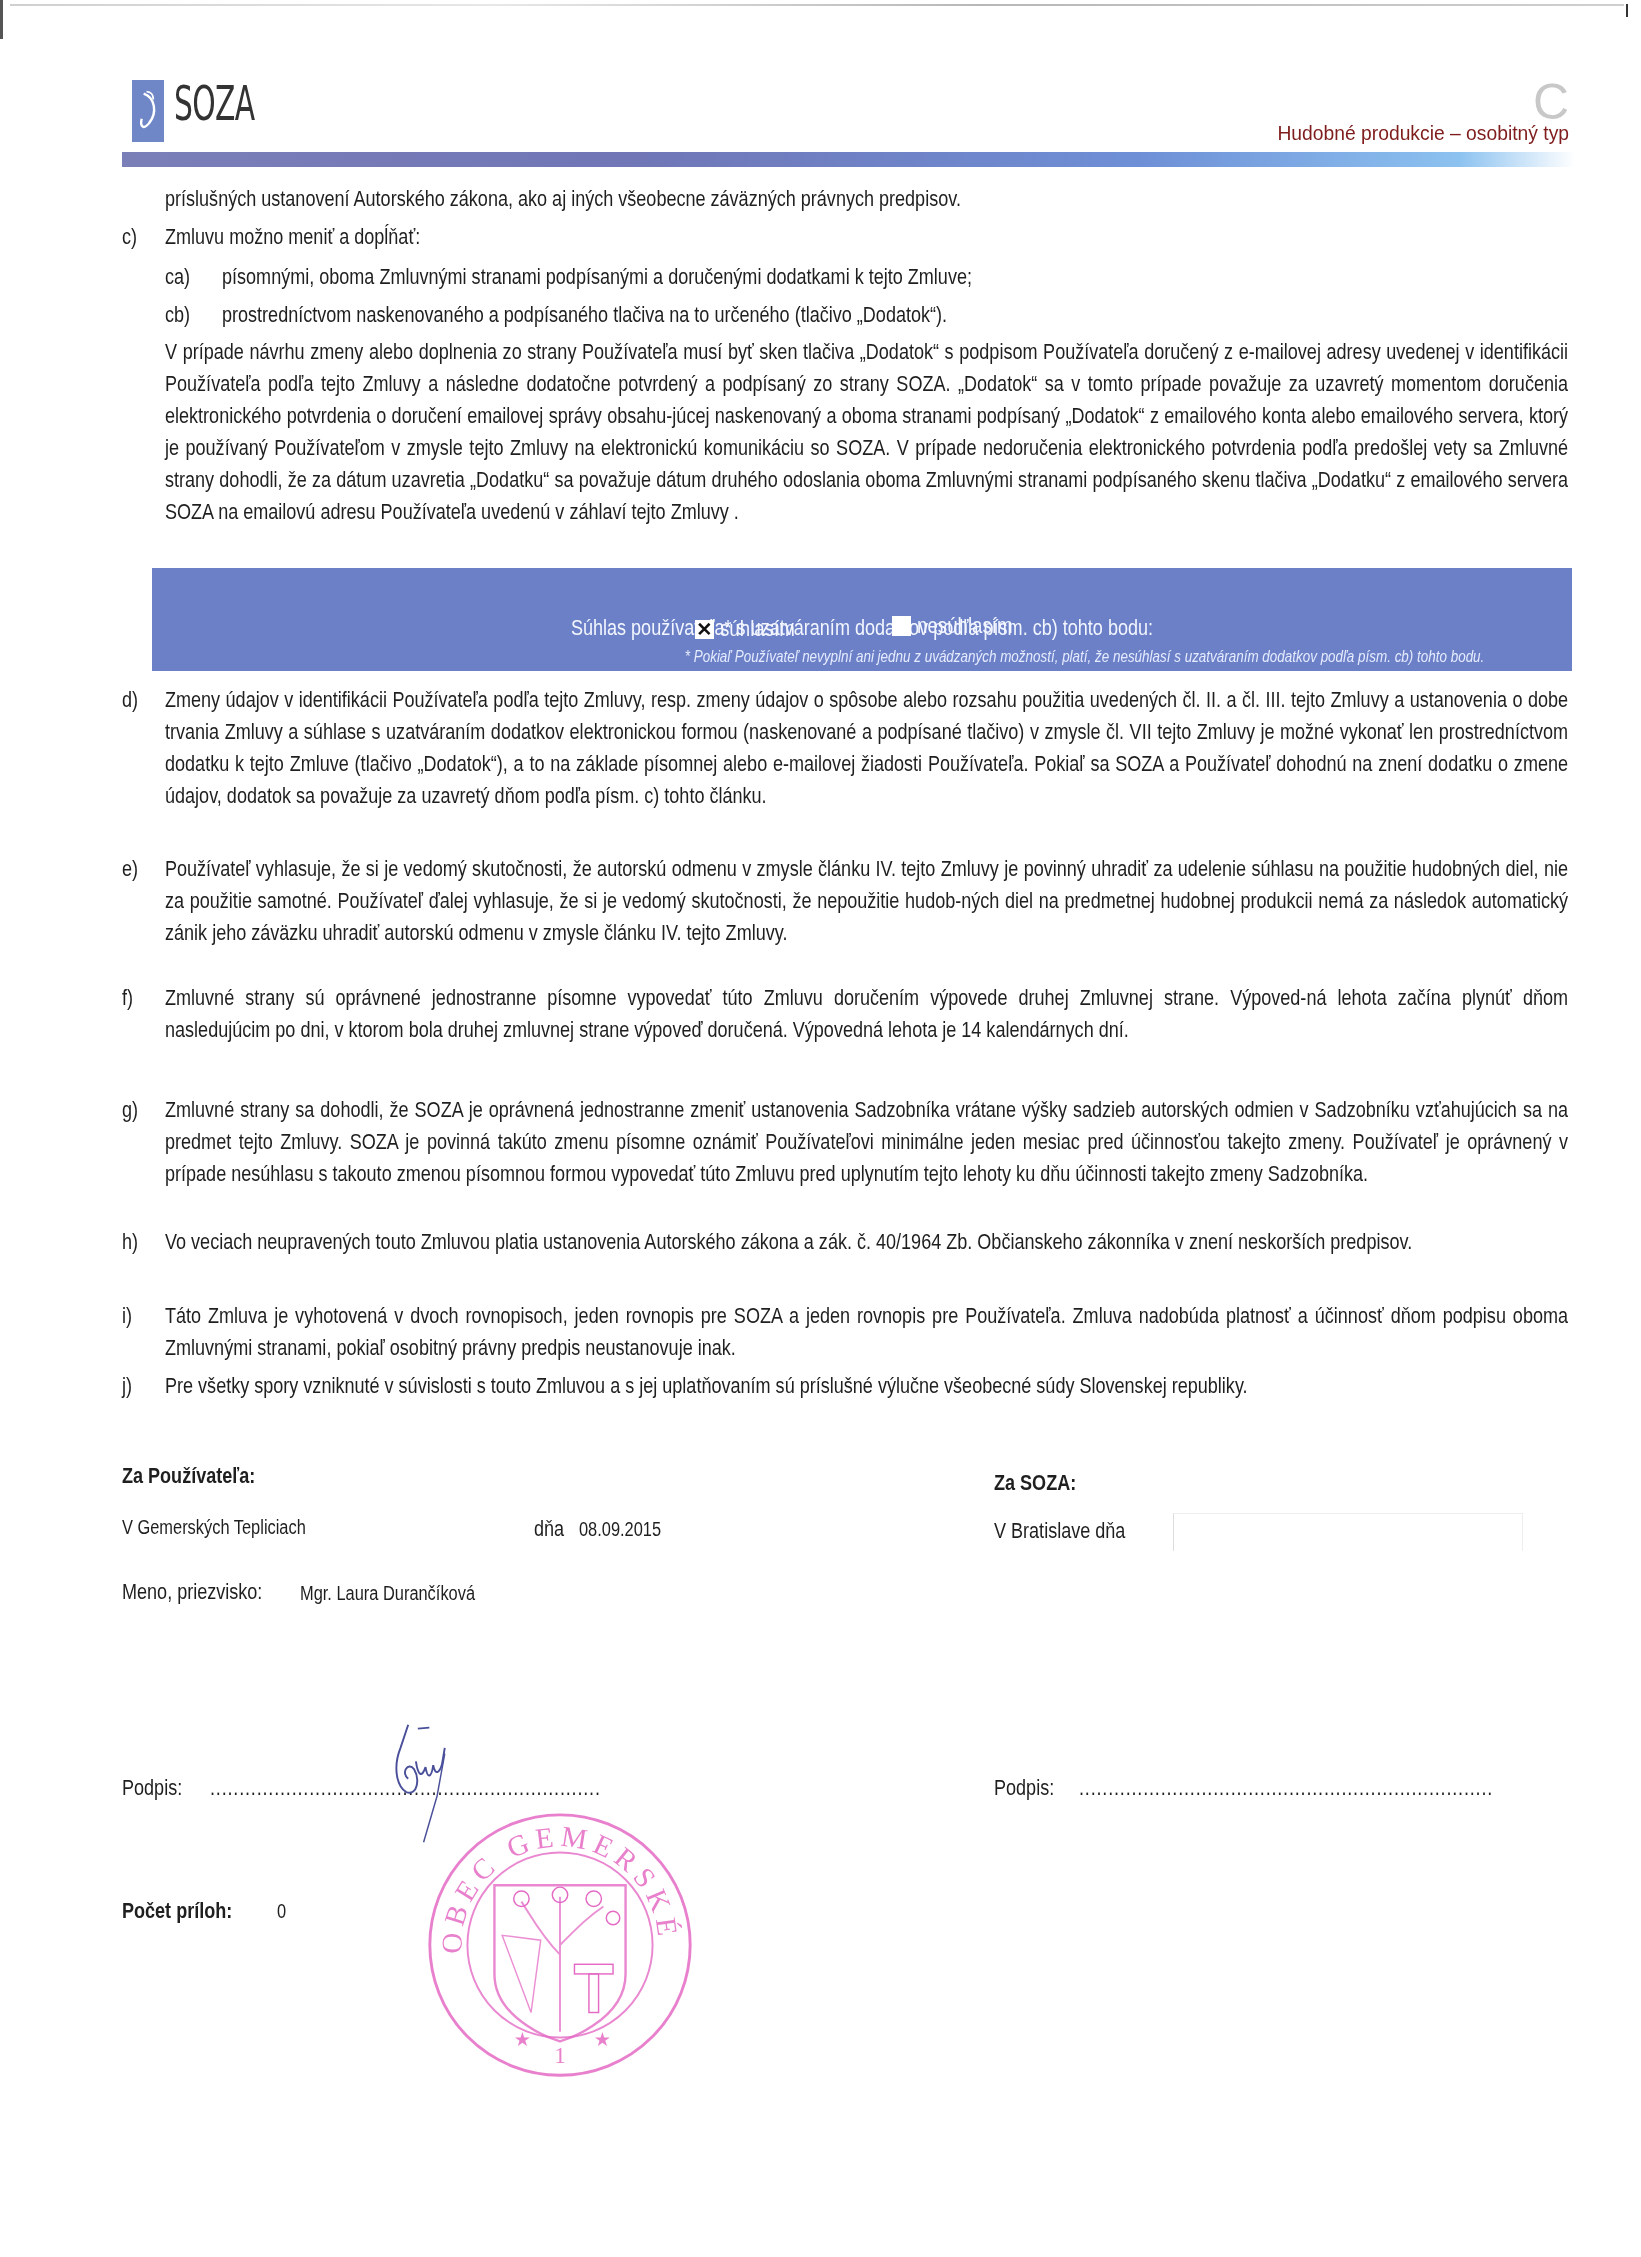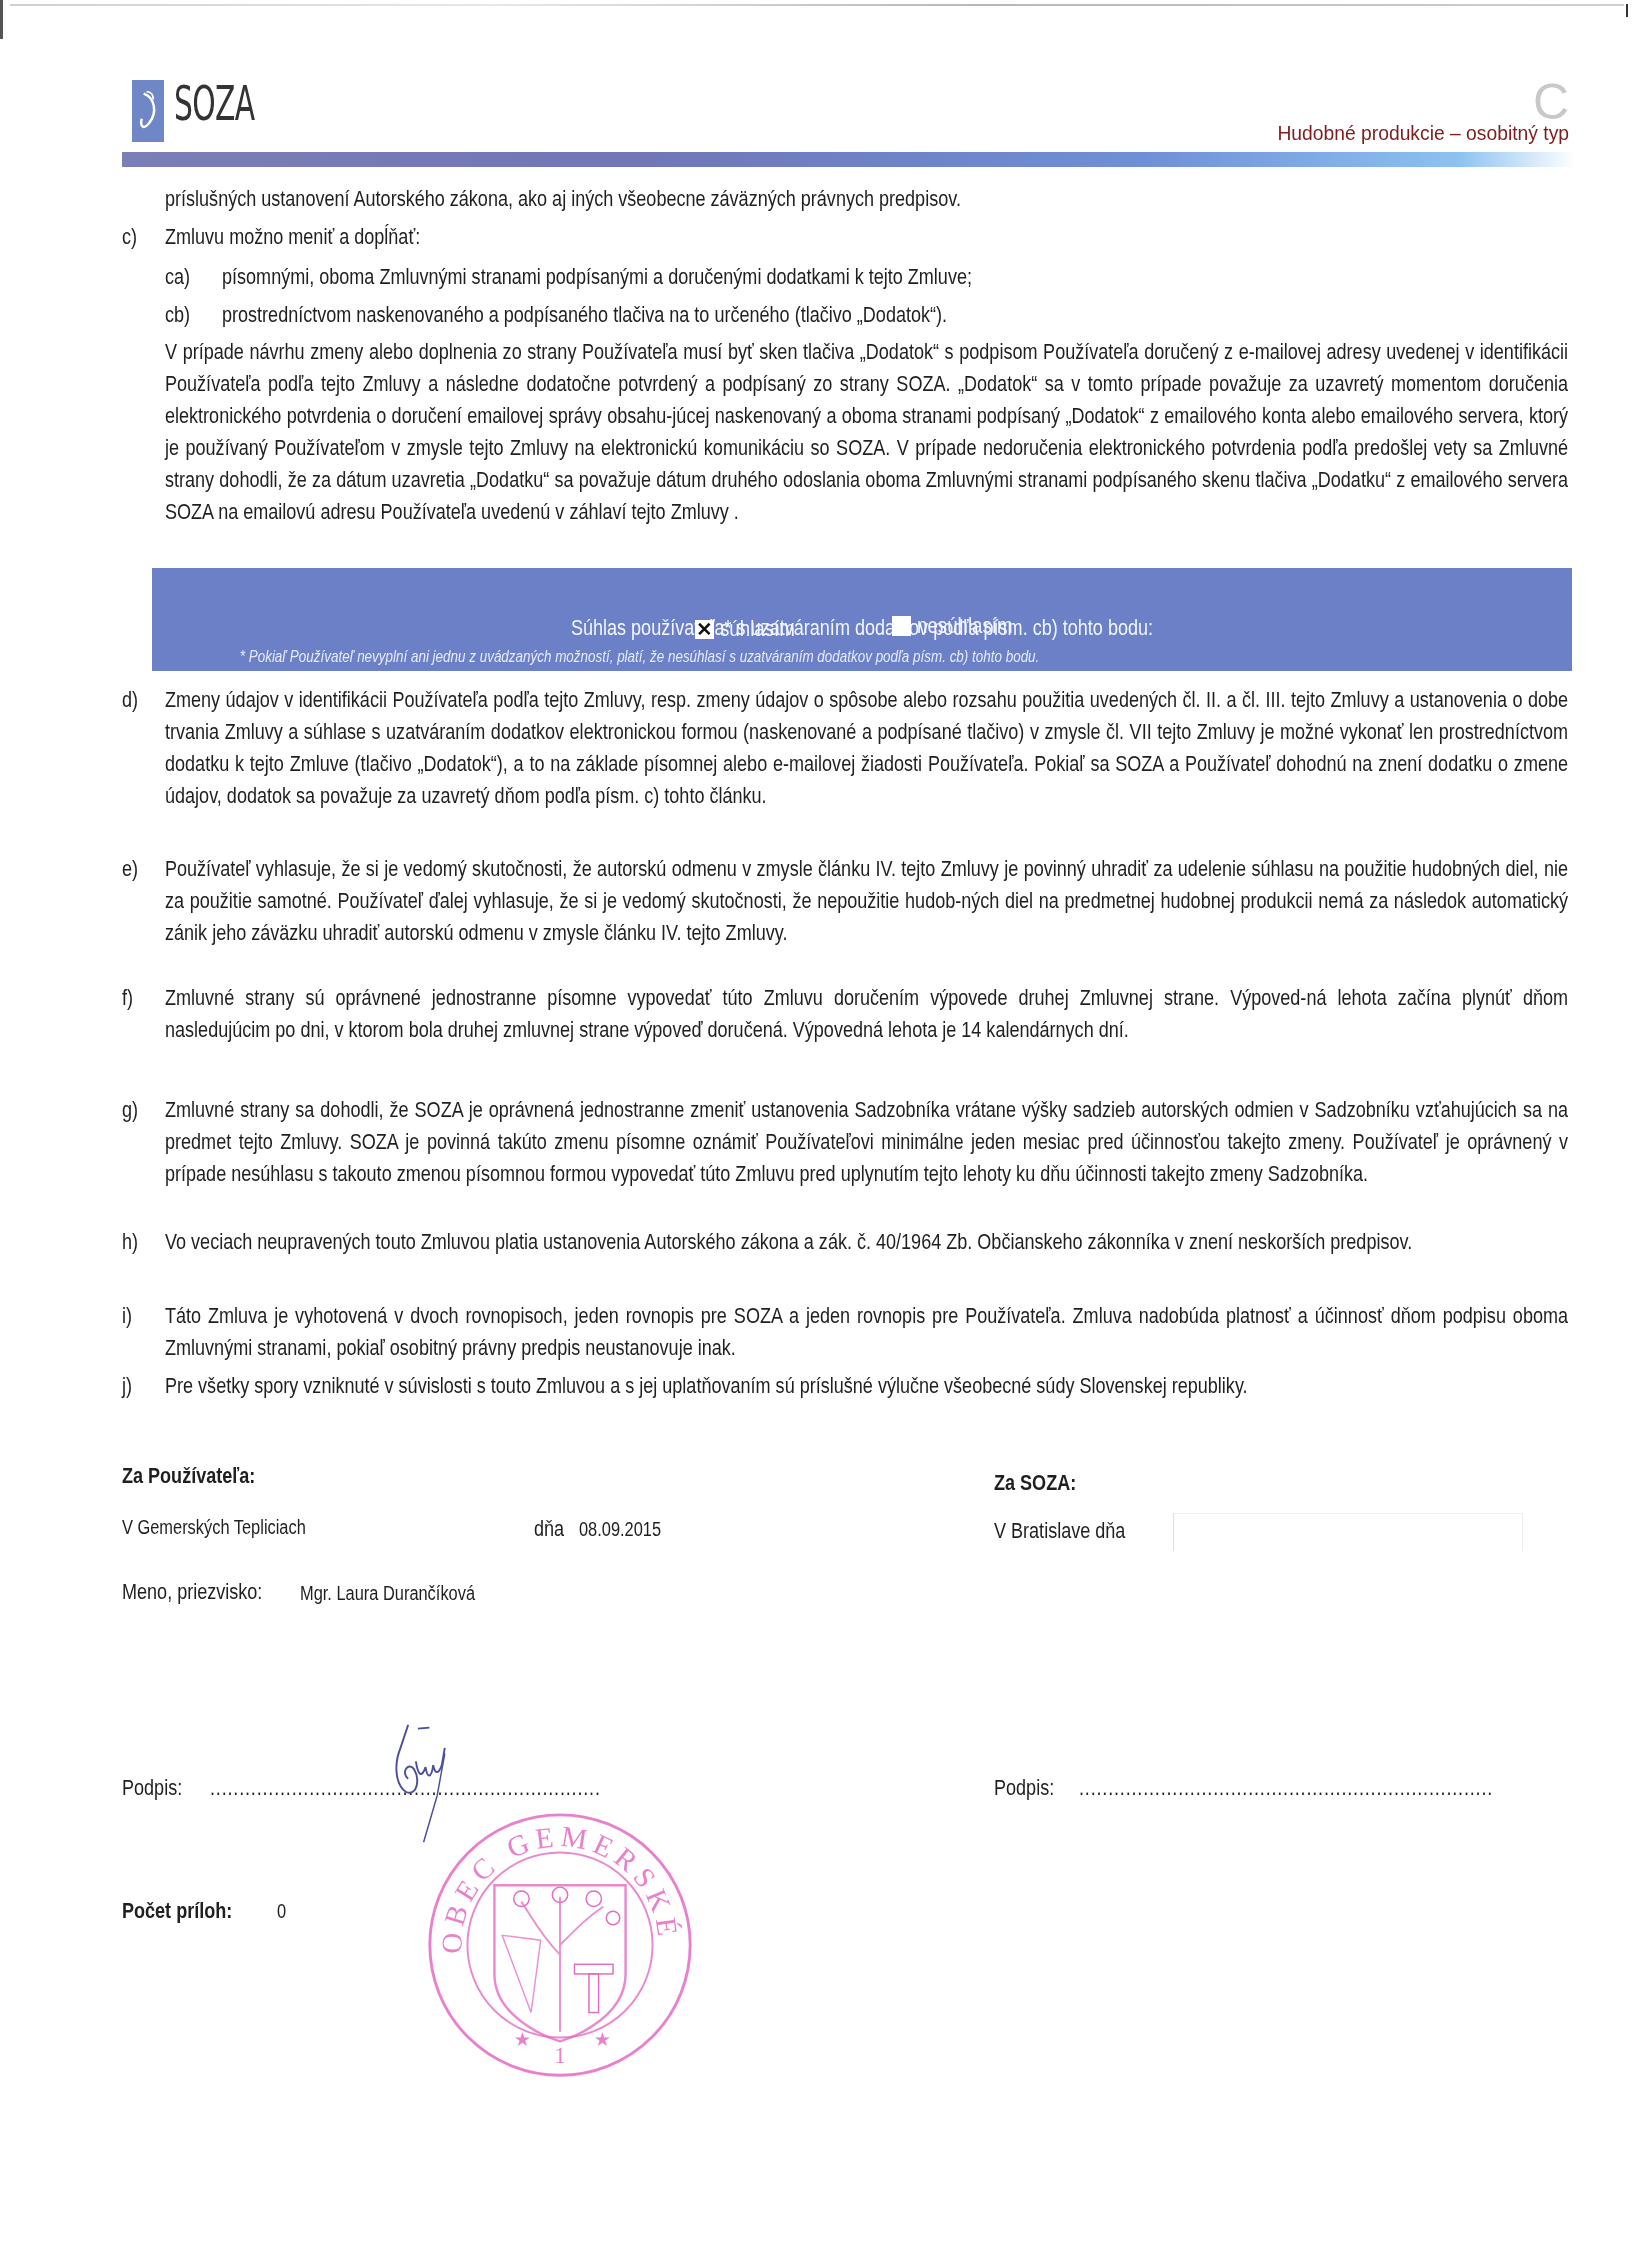--- a/index.html
+++ b/index.html
@@ -30,21 +30,21 @@
 
   
   .consent { position: absolute; left: 152px; top: 568px; width: 1420px; height: 103px; background: #6b80c6; color: #f3f6ff; }
   .consent-title { position: absolute; left: 0; right: 0; top: 11.6px; text-align: center; font-size: 22px; margin-top: 35px; }
   .consent-title span, .consent-note span { display: inline-block; transform: scaleX(.82); }
   .consent-opts { position: absolute; top: 45px; left: 0; right: 0; text-align: center; font-size: 22px; }
   .opt { display: inline-flex; align-items: center; margin: 0 39px; }
   .chk { display: inline-block; width: 19.3px; height: 19.3px; background: #fff; color: #111; font-size: 19.3px;
          line-height: 19.3px; text-align: center; font-weight: bold; margin-right: 5.8px; }
   .opt-label { display: inline-block; transform: scaleX(.85); transform-origin: left center; }
-  .consent-note { position: absolute; left: 0; right: 0; top: 79px; text-align: left; font-size: 16.4px; font-style: italic; color: #e6ebff; }
+  .consent-note { position: absolute; left: 0; right: 0; top: 79px; text-align: right; font-size: 16.4px; font-style: italic; color: #e6ebff; }
 
   
   .bold { font-weight: bold; }
   .sig-dots { letter-spacing: 1px; }
   .date-box { position: absolute; left: 1173px; top: 1513px; width: 348px; height: 37px;
          border-left: 1px solid #ddd; border-top: 1px solid #eee; border-right: 1px solid #eee; }
   .signature svg, .stamp svg { overflow: visible; }
 </style>
 </head>
 <body>

